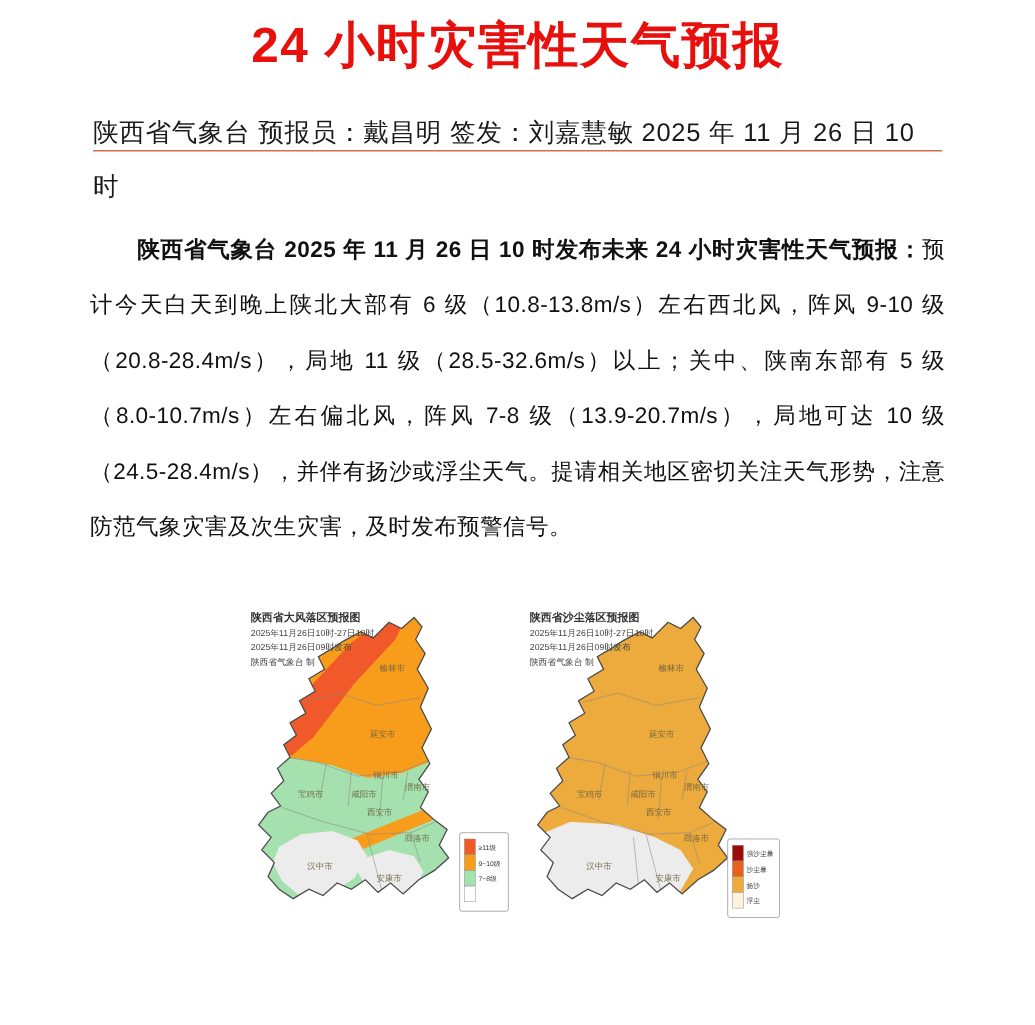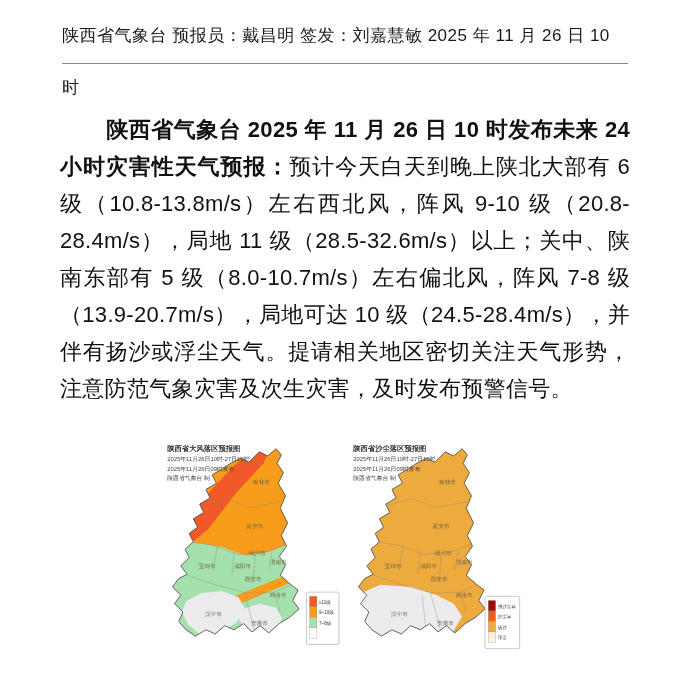--- a/index.html
+++ b/index.html
@@ -4,41 +4,42 @@
 <style>
   * { margin:0; padding:0; box-sizing:border-box; }
   html,body { background:#ffffff; }
   body { font-family:"Liberation Sans","DejaVu Sans",sans-serif; }
   .doc { position:relative; width:690px; height:683px; background:#fff; overflow:hidden; }
 
   .title { margin-top:8px; text-align:center; font-size:33px; font-weight:bold;
            color:#e8100c; letter-spacing:1px; }
 
   .meta  { margin:24px 62px 0 62px; font-size:17px; color:#1a1a1a;
-           padding-bottom:16px; border-bottom:1px solid #d96a50; letter-spacing:.5px; }
+           padding-bottom:0; border-bottom:1px solid #d96a50; letter-spacing:.5px; }
   .meta2 { margin:12px 62px 0 62px; font-size:17px; color:#1a1a1a; }
 
-  .body-text { margin:12px 60px 0 60px; font-size:22px; line-height:37px;
+  .body-text { margin:12px 60px 0 60px; font-size:15px; line-height:37px;
                color:#111; text-align:justify; text-indent:2.1em; letter-spacing:.3px; }
   .body-text .lead { font-weight:bold; }
 
   .maps { display:flex; justify-content:center; gap:8px; margin-top:31px; }
   svg.map { display:block; }
   .map-title   { font-size:7px; font-weight:bold; fill:#333; }
   .map-sub     { font-size:5.6px; fill:#444; }
   .city-label  { font-size:5.4px; fill:#6b6340; opacity:.9; }
   .legend-label{ font-size:4.3px; fill:#333; }
   .outline     { fill:none; stroke:#4a4a4a; stroke-width:0.8; }
   .cityline    { fill:none; stroke:#8a8a8a; stroke-width:0.45; opacity:.8; }
 </style>
 </head>
 <body>
 
 <div class="doc">
 
+  <h1 class="title">24 小时灾害性天气预报</h1>
 
   <div class="meta">
     <span>陕西省气象台  预报员：戴昌明 签发：刘嘉慧敏  2025 年 11 月 26 日 10</span>
   </div>
   <div class="meta2">时</div>
 
   <p class="body-text"><span class="lead">陕西省气象台 2025 年 11 月 26 日 10 时发布未来 24 小时灾害性天气预报：</span><span>预计今天白天到晚上陕北大部有 6 级（10.8-13.8m/s）左右西北风，阵风 9-10 级（20.8-28.4m/s），局地 11 级（28.5-32.6m/s）以上；关中、陕南东部有 5 级（8.0-10.7m/s）左右偏北风，阵风 7-8 级（13.9-20.7m/s），局地可达 10 级（24.5-28.4m/s），并伴有扬沙或浮尘天气。提请相关地区密切关注天气形势，注意防范气象灾害及次生灾害，及时发布预警信号。</span></p>
 
   <div class="maps">
 

